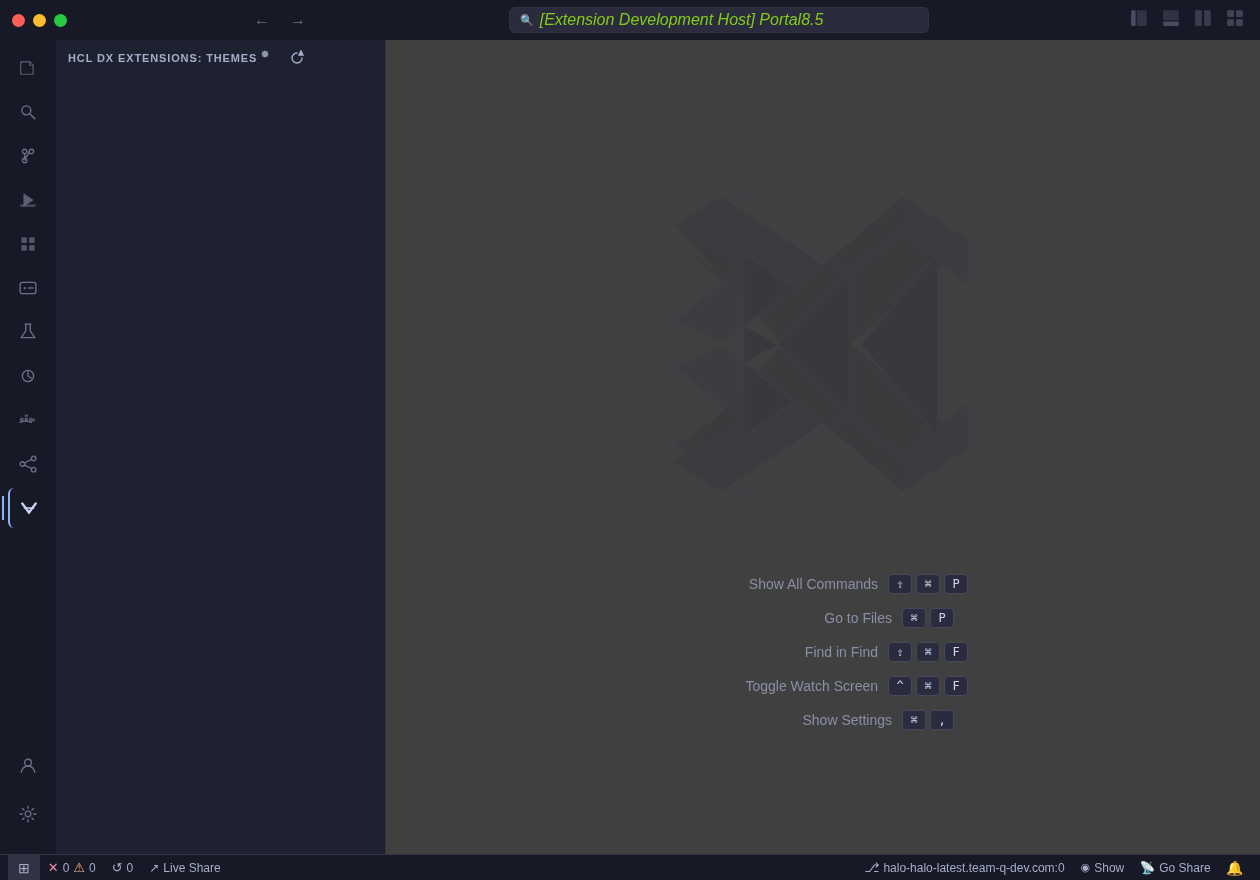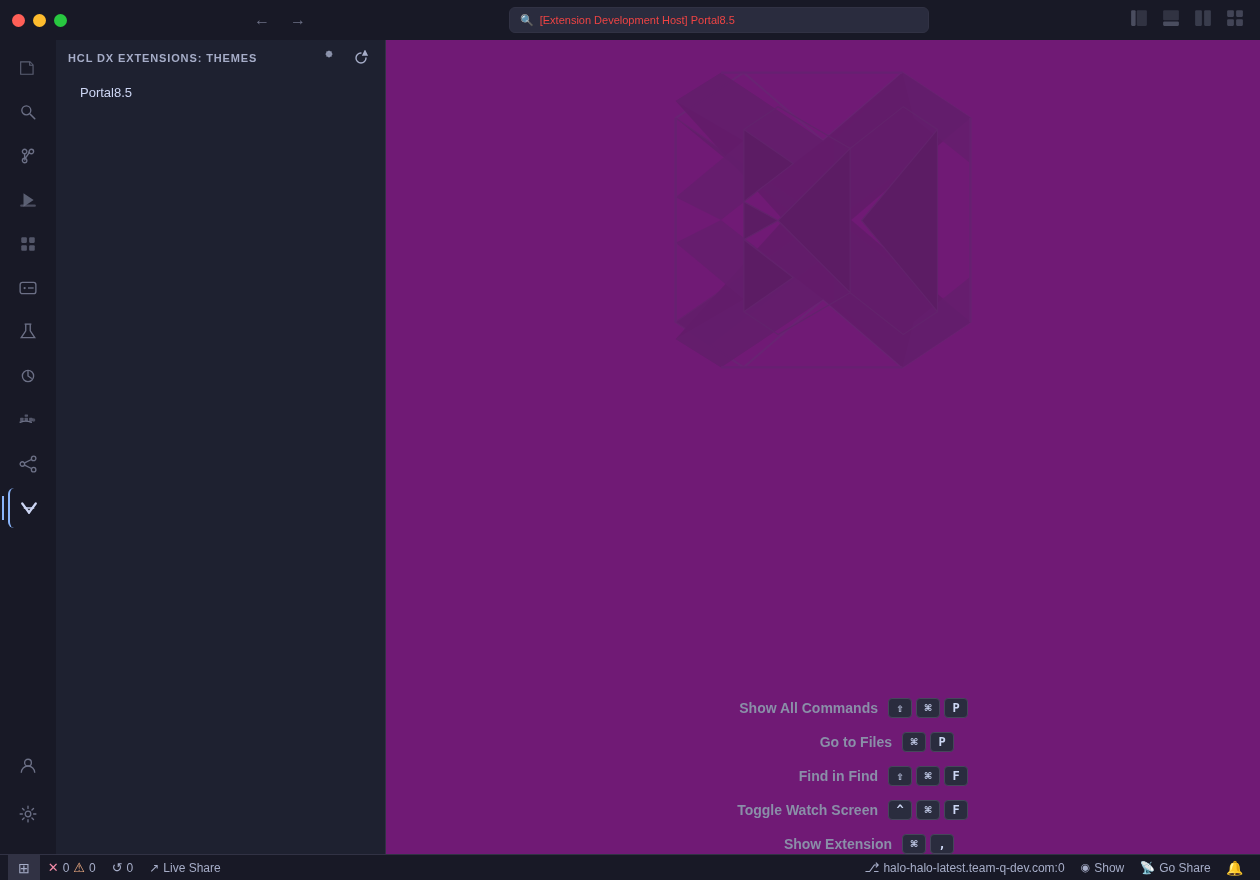--- a/index.html
+++ b/index.html
@@ -58,21 +58,21 @@
       background: #2a2c3e;
       border: 1px solid #313244;
       border-radius: 6px;
       height: 26px;
       display: flex;
       align-items: center;
       padding: 0 10px;
       gap: 6px;
     }
     .search-icon-title { color: #6c7086; font-size: 11px; }
-    .search-text { color: #ef4444; font-size: 11px; }
+    .search-text { color: #84cc16; font-size: 16px; font-style: italic; }
     .titlebar-actions {
       display: flex;
       gap: 6px;
       align-items: center;
     }
     .title-action-btn {
       color: #6c7086;
       font-size: 16px;
       padding: 4px;
       cursor: pointer;
@@ -131,21 +131,21 @@
       gap: 4px;
       padding-bottom: 8px;
     }
 
     
     .sidebar {
       width: 330px;
       background: #1e2130;
       border-right: 1px solid #313244;
       display: flex;
-      flex-direction: column;
+      flex-direction: row;
       flex-shrink: 0;
     }
     .sidebar-header {
       display: flex;
       align-items: center;
       justify-content: space-between;
       padding: 8px 12px;
       height: 36px;
     }
     .sidebar-title {
@@ -176,27 +176,26 @@
       cursor: pointer;
       font-size: 13px;
       color: #cdd6f4;
       border-radius: 4px;
       margin: 1px 4px;
     }
 
     
     .editor-area {
       flex: 1;
-      background: #701a75;
+      background: #404040;
       display: flex;
       flex-direction: column;
       align-items: center;
-      justify-content: space-between;
+      justify-content: center;
       position: relative;
-      font-weight: bold;
     }
 
     
     .vscode-logo {
       width: 340px;
       height: 360px;
       margin-bottom: 50px;
       opacity: 0.25;
     }
 
@@ -441,23 +440,20 @@
         <span class="sidebar-action-btn" title="Refresh">
           <svg width="16" height="16" viewBox="0 0 16 16" fill="none" stroke="currentColor" stroke-width="1.4">
               <path d="M13 8A5 5 0 1 1 8 3" stroke-linecap="round"></path>
               <polyline points="12,1 13,4 10,5" fill="currentColor" stroke="none"></polyline>
               <polygon points="12,1 14,5 10,5" fill="currentColor"></polygon>
             </svg>
         </span>
       </div>
     </div>
     <div class="sidebar-items">
-      <div class="sidebar-item">
-        <span>Portal8.5</span>
-      </div>
     </div>
   </div>
 
   <div class="editor-area">
 
     <svg class="vscode-logo" viewBox="0 0 300 300" xmlns="http://www.w3.org/2000/svg">
 
       <g fill="#cdd6f4" opacity="0.7">
 
         <path d="M 220 20 L 280 60 L 280 240 L 220 280 L 150 220 L 80 280 L 20 240 L 20 60 L 80 20 L 150 80 Z" fill="none" stroke="#4a4e6a" stroke-width="2"></path>
@@ -518,21 +514,21 @@
       <div class="shortcut-row">
         <span class="shortcut-label">Toggle Watch Screen</span>
         <div class="shortcut-keys">
           <span class="key">^</span>
           <span class="key">⌘</span>
           <span class="key">F</span>
         </div>
       </div>
 
       <div class="shortcut-row">
-        <span class="shortcut-label">Show Extension</span>
+        <span class="shortcut-label">Show Settings</span>
         <div class="shortcut-keys">
           <span class="key">⌘</span>
           <span class="key">,</span>
         </div>
       </div>
     </div>
   </div>
 </div>
 
 <div class="statusbar">

